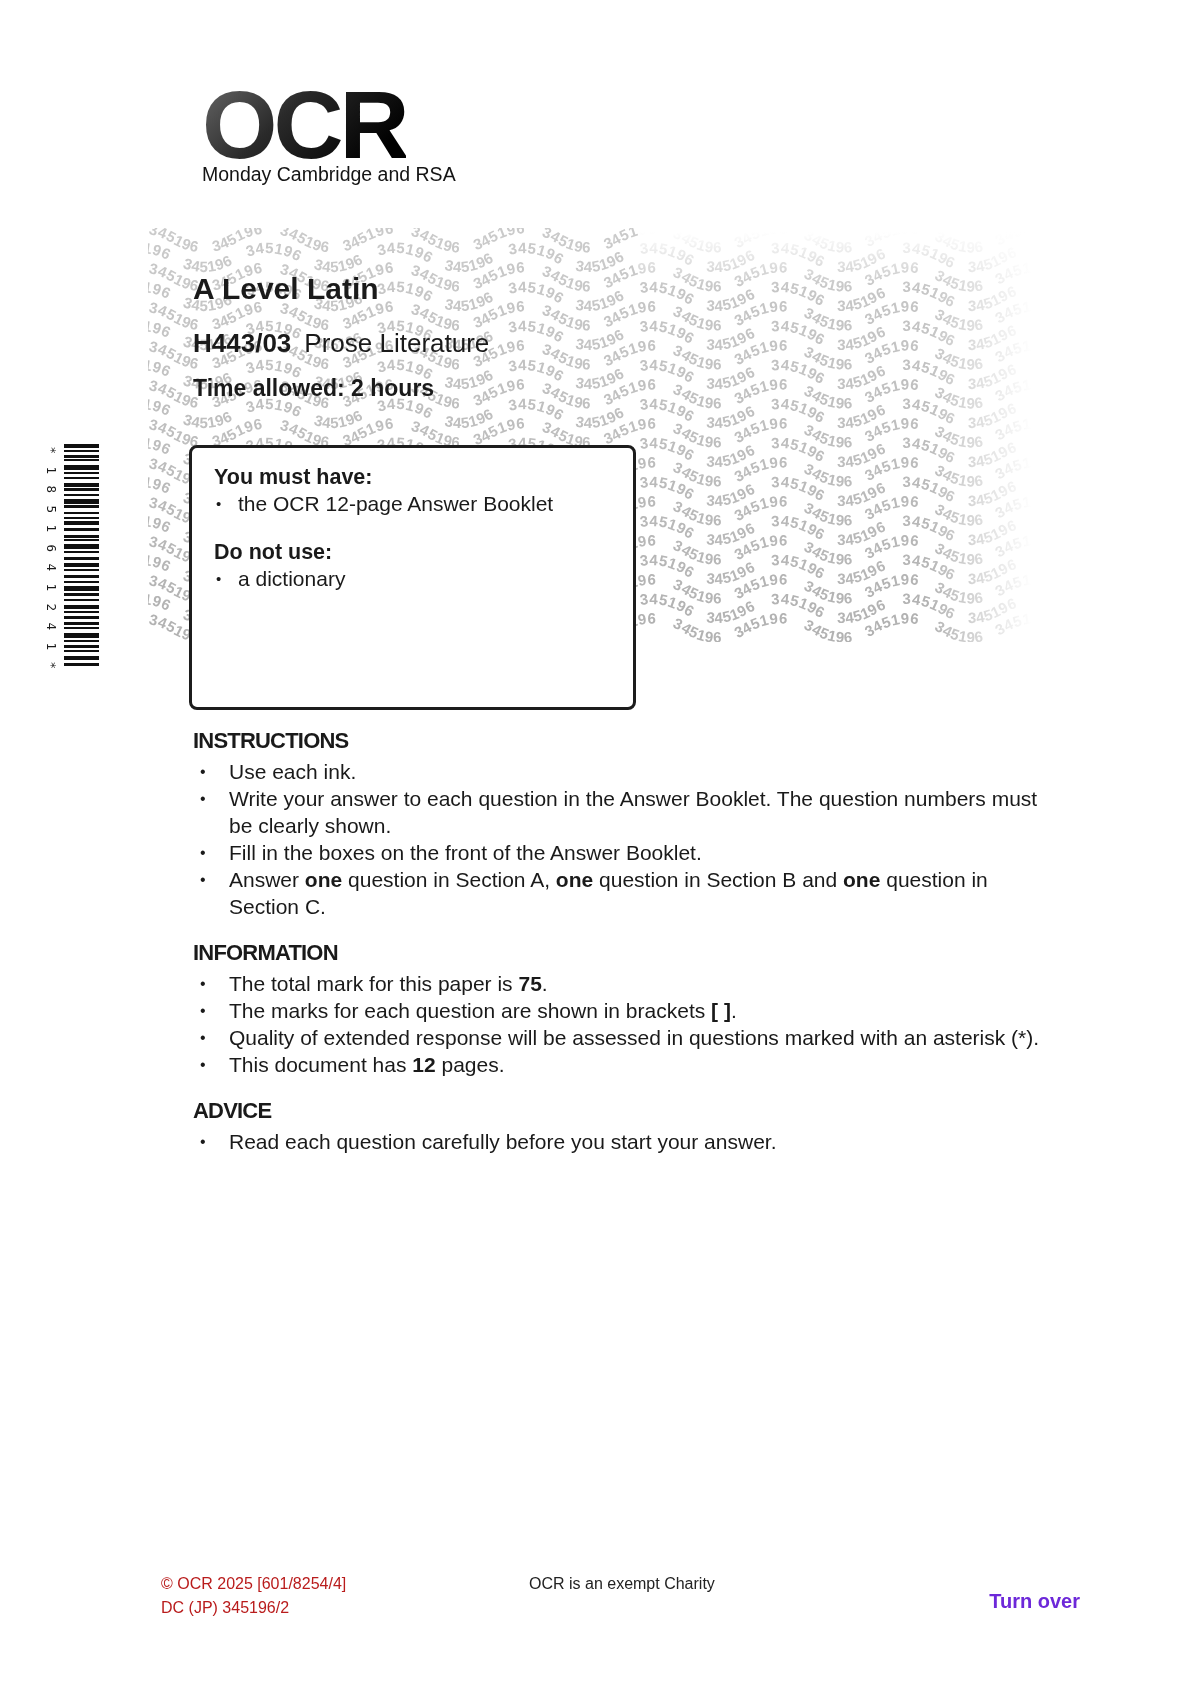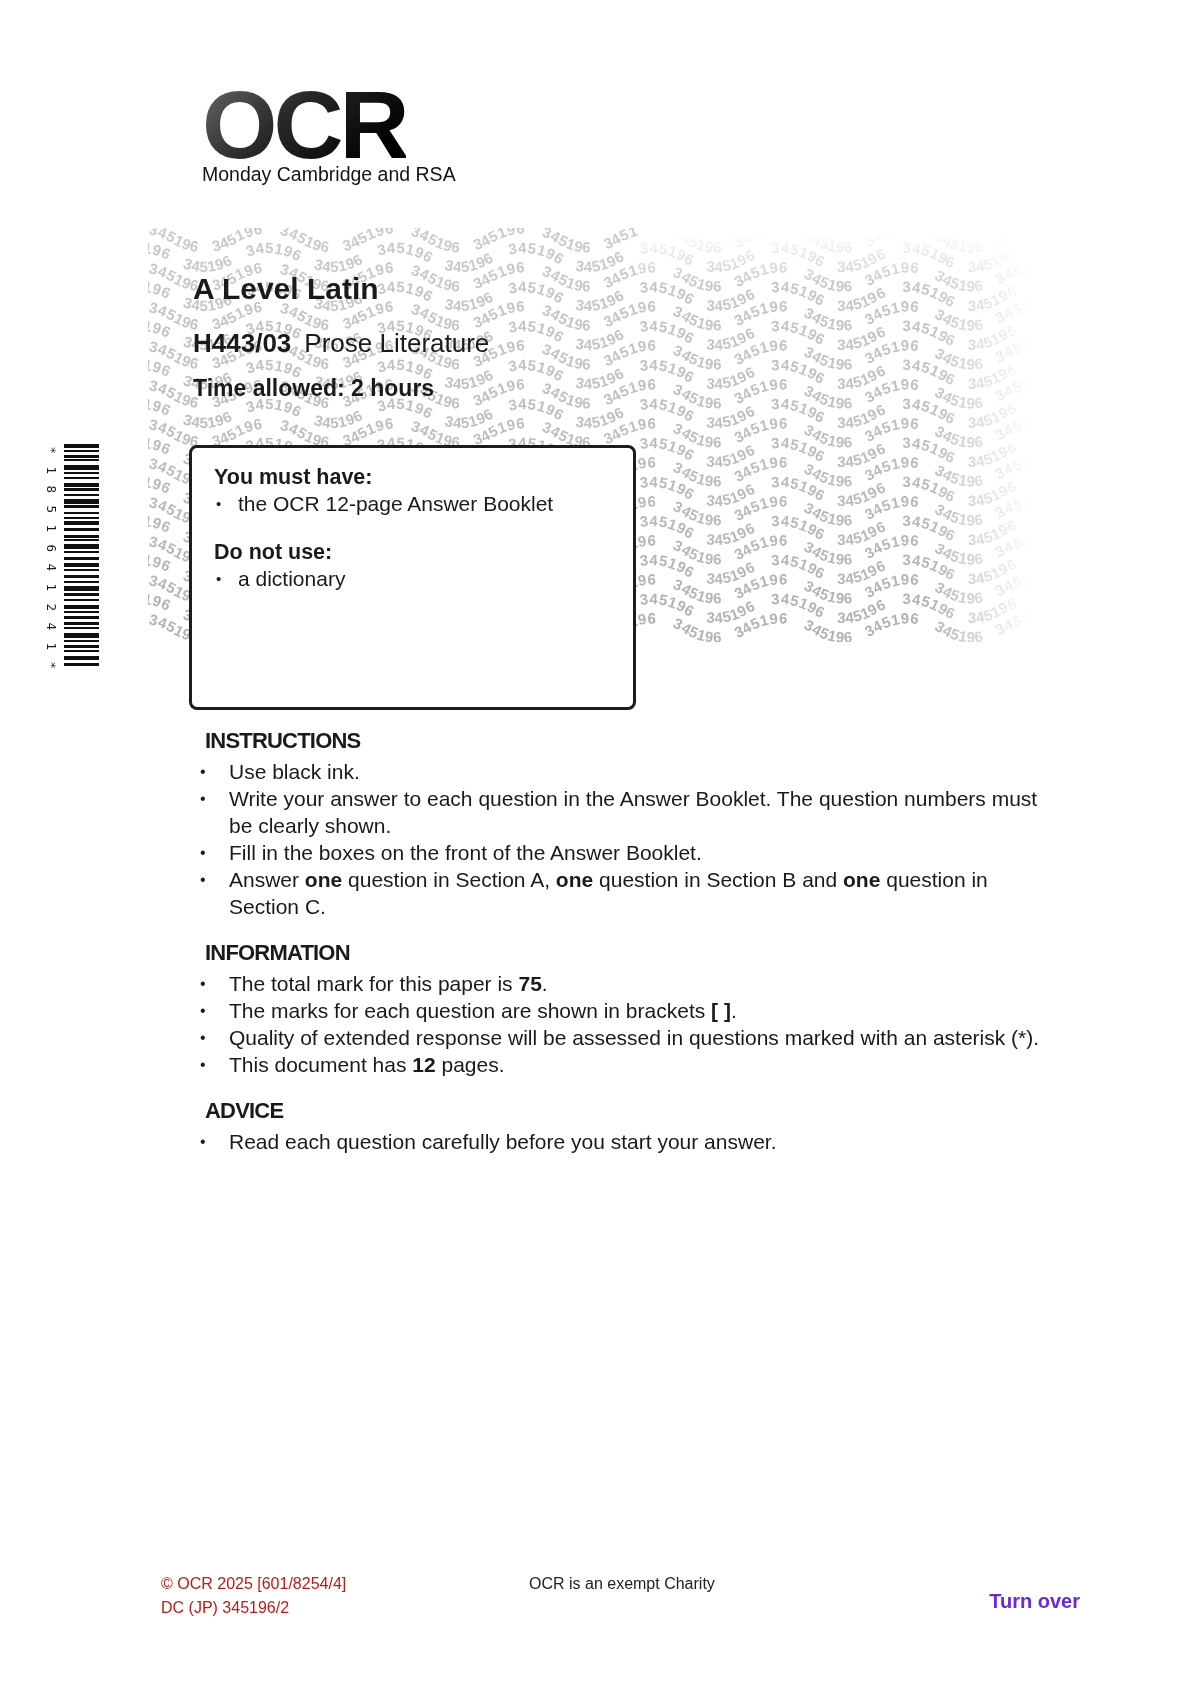--- a/index.html
+++ b/index.html
@@ -44,21 +44,21 @@
   .bc-digits{width:17px;height:100%;display:flex;flex-direction:column;
     justify-content:space-between;align-items:center;}
   .bc-char{font-family:"DejaVu Sans Mono",monospace;font-size:12.5px;line-height:1;
     transform:rotate(90deg);color:#1b1b1b;}
   .bc-bars{width:35px;margin-left:5px;display:flex;flex-direction:column;}
   .bc-bar{width:100%;background:#101010;flex:none;}
   
   .sections{position:absolute;left:193px;top:728px;width:864px;}
   .section{margin-bottom:20px;}
   .sec-heading{font-size:22px;font-weight:bold;letter-spacing:-0.8px;
-    line-height:26px;margin:0 0 4px 12px;}
+    line-height:26px;margin:0 0 4px 0;}
   .bullet-list li{display:flex;line-height:27px;font-size:21px;}
   .bullet-list .dot{flex:none;width:29px;font-size:16px;padding-left:7px;}
   .bullet-list .btxt{flex:1;}
   b,.bold{font-weight:bold;}
   
   .f-left{position:absolute;left:161px;top:1572px;font-size:16px;line-height:24px;color:#b91c1c;}
   .f-center{position:absolute;left:529px;top:1572px;font-size:16px;line-height:24px;color:#222;}
   .f-right{position:absolute;right:111px;top:1590px;font-size:20px;font-weight:bold;color:#6d28d9;}
 </style>
 </head>
@@ -180,21 +180,21 @@
         </li>
       </ul>
   </div>
 
   <div class="sections">
     <div class="section">
       <h2 class="sec-heading">INSTRUCTIONS</h2>
       <ul class="bullet-list">
           <li>
             <span class="dot">•</span>
-            <span class="btxt"><span>Use black ink.</span></span>
+            <span class="btxt"><span>Use each ink.</span></span>
           </li>
           <li>
             <span class="dot">•</span>
             <span class="btxt"><span>Write your answer to each question in the Answer Booklet. The question numbers must be clearly shown.</span></span>
           </li>
           <li>
             <span class="dot">•</span>
             <span class="btxt"><span>Fill in the boxes on the front of the Answer Booklet.</span></span>
           </li>
           <li>

